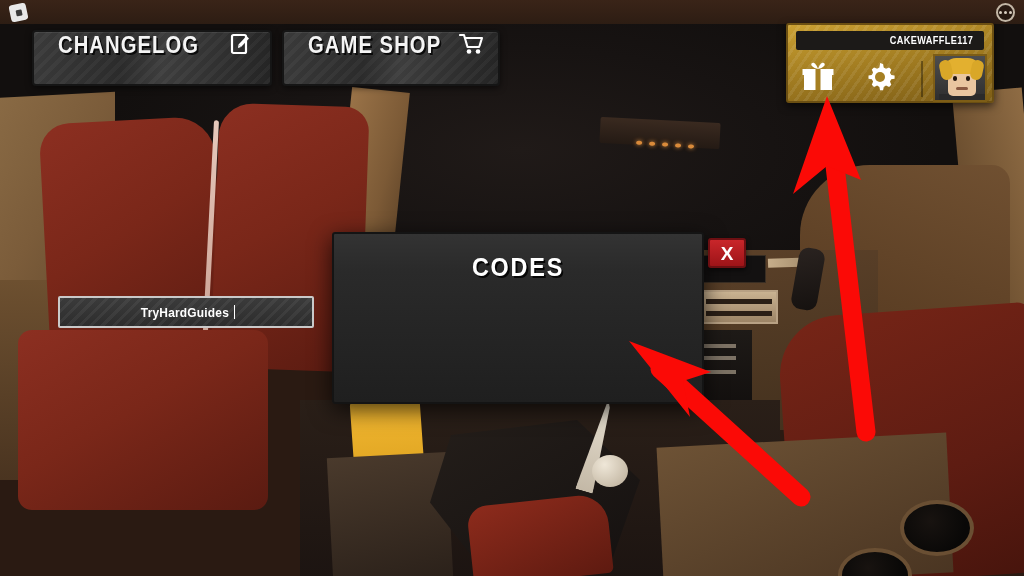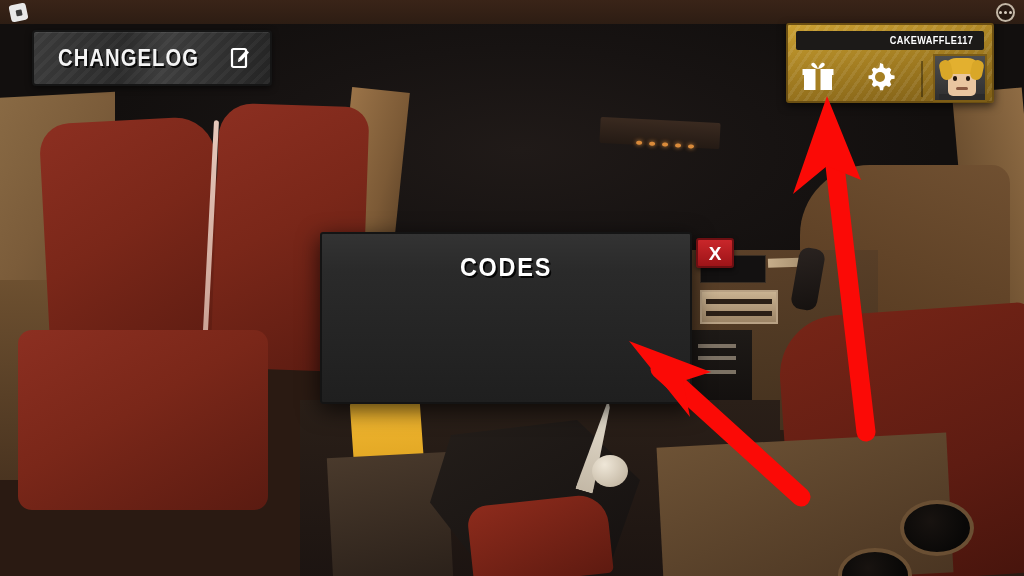--- a/index.html
+++ b/index.html
@@ -154,21 +154,21 @@
   }
 
   
   .nav-btn {
     position:absolute; top:30px; height:56px;
     background:
       repeating-linear-gradient(135deg, rgba(255,255,255,.035) 0 4px, rgba(0,0,0,0) 4px 9px),
       linear-gradient(100deg,#3a3a3a 0%, #2b2b2b 38%, #3d3d3d 55%, #242424 100%);
     border:2px solid #151515;
     border-radius:4px;
-    display:flex; align-items:center; justify-content:space-between;
+    display:flex; align-items:flex-start; justify-content:space-between;
     padding:0 18px 0 24px;
     box-shadow:0 2px 6px rgba(0,0,0,.55), inset 0 1px 0 rgba(255,255,255,.07);
     cursor:pointer;
   }
   .nav-btn .label {
     color:#f4f4f4; font-weight:bold; font-size:23px; letter-spacing:1.2px;
     text-shadow:2px 2px 0 rgba(0,0,0,.8);
     transform:scaleX(.88); transform-origin:left center;
     white-space:nowrap;
   }
@@ -207,21 +207,21 @@
   .av-hair2 { position:absolute; left:5px; top:4px; width:12px; height:20px; background:#d9a728; border-radius:6px; transform:rotate(-12deg); }
   .av-hair3 { position:absolute; left:36px; top:4px; width:12px; height:20px; background:#d9a728; border-radius:6px; transform:rotate(12deg); }
   .av-face { position:absolute; left:13px; top:12px; width:28px; height:28px; background:#e9c6a0; border-radius:5px; }
   .av-eye { position:absolute; top:20px; width:4px; height:5px; background:#22160f; border-radius:2px; }
   .av-eye.l { left:18px; } .av-eye.r { left:31px; }
   .av-mouth { position:absolute; left:21px; top:31px; width:12px; height:3px; background:#8a5a42; border-radius:2px; }
   .av-body { position:absolute; left:4px; top:38px; width:46px; height:12px; background:#2a2a2a; }
 
   
   #codes-modal {
-    position:absolute; left:320px; top:232px; width:372px; height:172px;
+    position:absolute; left:332px; top:232px; width:372px; height:172px;
     background:linear-gradient(180deg,#333333 0%, #2a2a2a 22%, #1f1f1f 100%);
     border:2px solid #141414; border-radius:3px;
     box-shadow:0 6px 22px rgba(0,0,0,.7);
     padding-left:20px;
   }
   #codes-title {
     position:absolute; top:18px; left:0; right:0; text-align:center;
     color:#fff; font-size:26px; font-weight:bold; letter-spacing:2px;
     text-shadow:2px 2px 0 rgba(0,0,0,.85); transform:scaleX(.9);
   }
@@ -341,20 +341,31 @@
     <span class="label">CHANGELOG</span>
     <span class="ico">
       <svg width="22" height="24" viewBox="0 0 22 24">
         <rect x="2" y="3" width="14" height="18" rx="1.5" fill="none" stroke="#fff" stroke-width="2.2"></rect>
         <path d="M11 15 L19 6.5 L16.5 4 L8.5 12.5 Z" fill="#fff"></path>
         <path d="M8.5 12.5 L8 16 L11 15" fill="#fff"></path>
       </svg>
     </span>
   </div>
 
+  <div class="nav-btn" id="btn-gameshop">
+    <span class="label">GAME SHOP</span>
+    <span class="ico">
+      <svg width="26" height="24" viewBox="0 0 26 24">
+        <path d="M1 3 H5 L8.5 15 H20" fill="none" stroke="#fff" stroke-width="2.1" stroke-linecap="round" stroke-linejoin="round"></path>
+        <path d="M6.4 6 H23 L20.5 14" fill="none" stroke="#fff" stroke-width="2.1" stroke-linecap="round" stroke-linejoin="round"></path>
+        <circle cx="10" cy="19.5" r="2.3" fill="#fff"></circle>
+        <circle cx="19" cy="19.5" r="2.3" fill="#fff"></circle>
+      </svg>
+    </span>
+  </div>
 
 
   <div id="player-panel">
     <div id="username-bar">
       <span>CAKEWAFFLE117</span>
     </div>
     <div class="panel-icons">
       <span class="pico">
         <svg width="34" height="32" viewBox="0 0 34 32">
           <rect x="3" y="12" width="28" height="17" fill="#fff"></rect>
@@ -384,20 +395,24 @@
     </div>
   </div>
 
   <div id="codes-modal">
     <div id="codes-title">CODES</div>
     <div id="close-button">
       <span>X</span>
     </div>
   </div>
 
+  <div id="code-input" title="Enter code here">
+    <span class="val">TryHardGuides</span>
+      <i id="code-caret"></i>
+  </div>
 
 
   <svg id="annotations" width="1024" height="576" viewBox="0 0 1024 576">
     <g>
       <line x1="866" y1="432" x2="832" y2="140" stroke="#fb0a06" stroke-width="19" stroke-linecap="round"></line>
       <polygon points="827,96 861,180 827,166 793,194" fill="#fb0a06"></polygon>
     </g>
     <g>
       <line x1="801" y1="497" x2="660" y2="369" stroke="#fb0a06" stroke-width="19" stroke-linecap="round"></line>
       <polygon points="629,341 711,372 683,381 690,417" fill="#fb0a06"></polygon>

